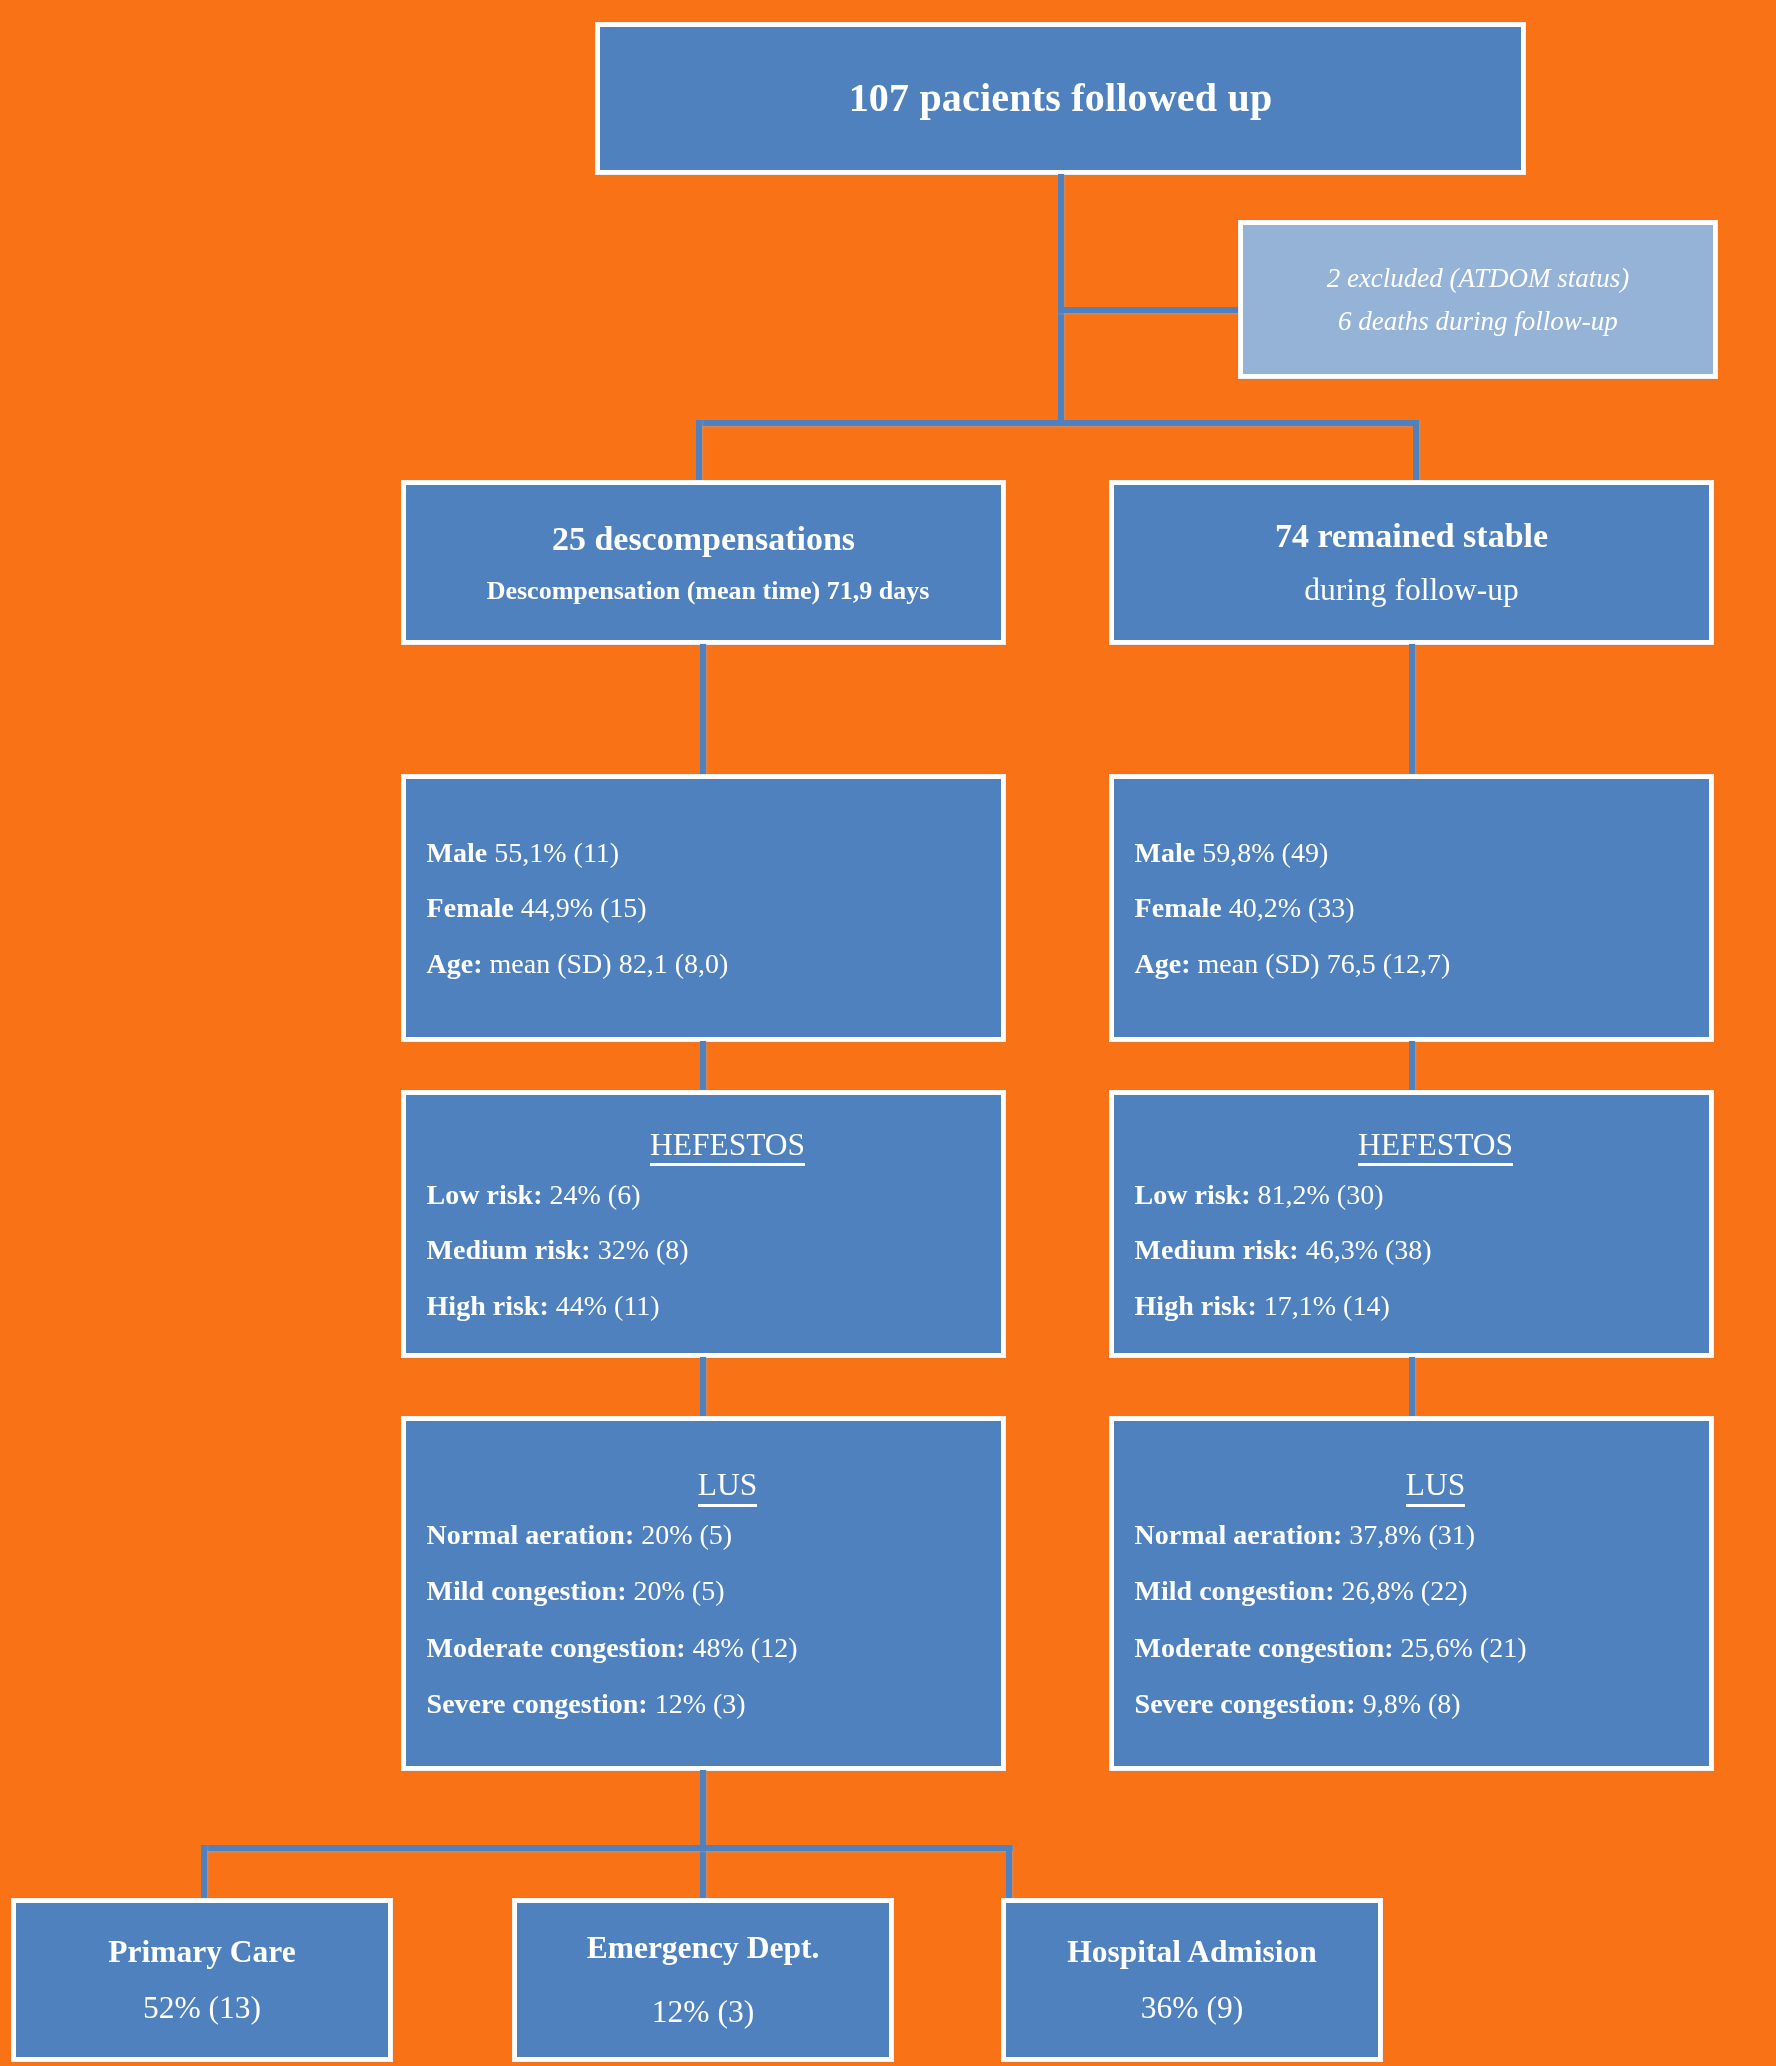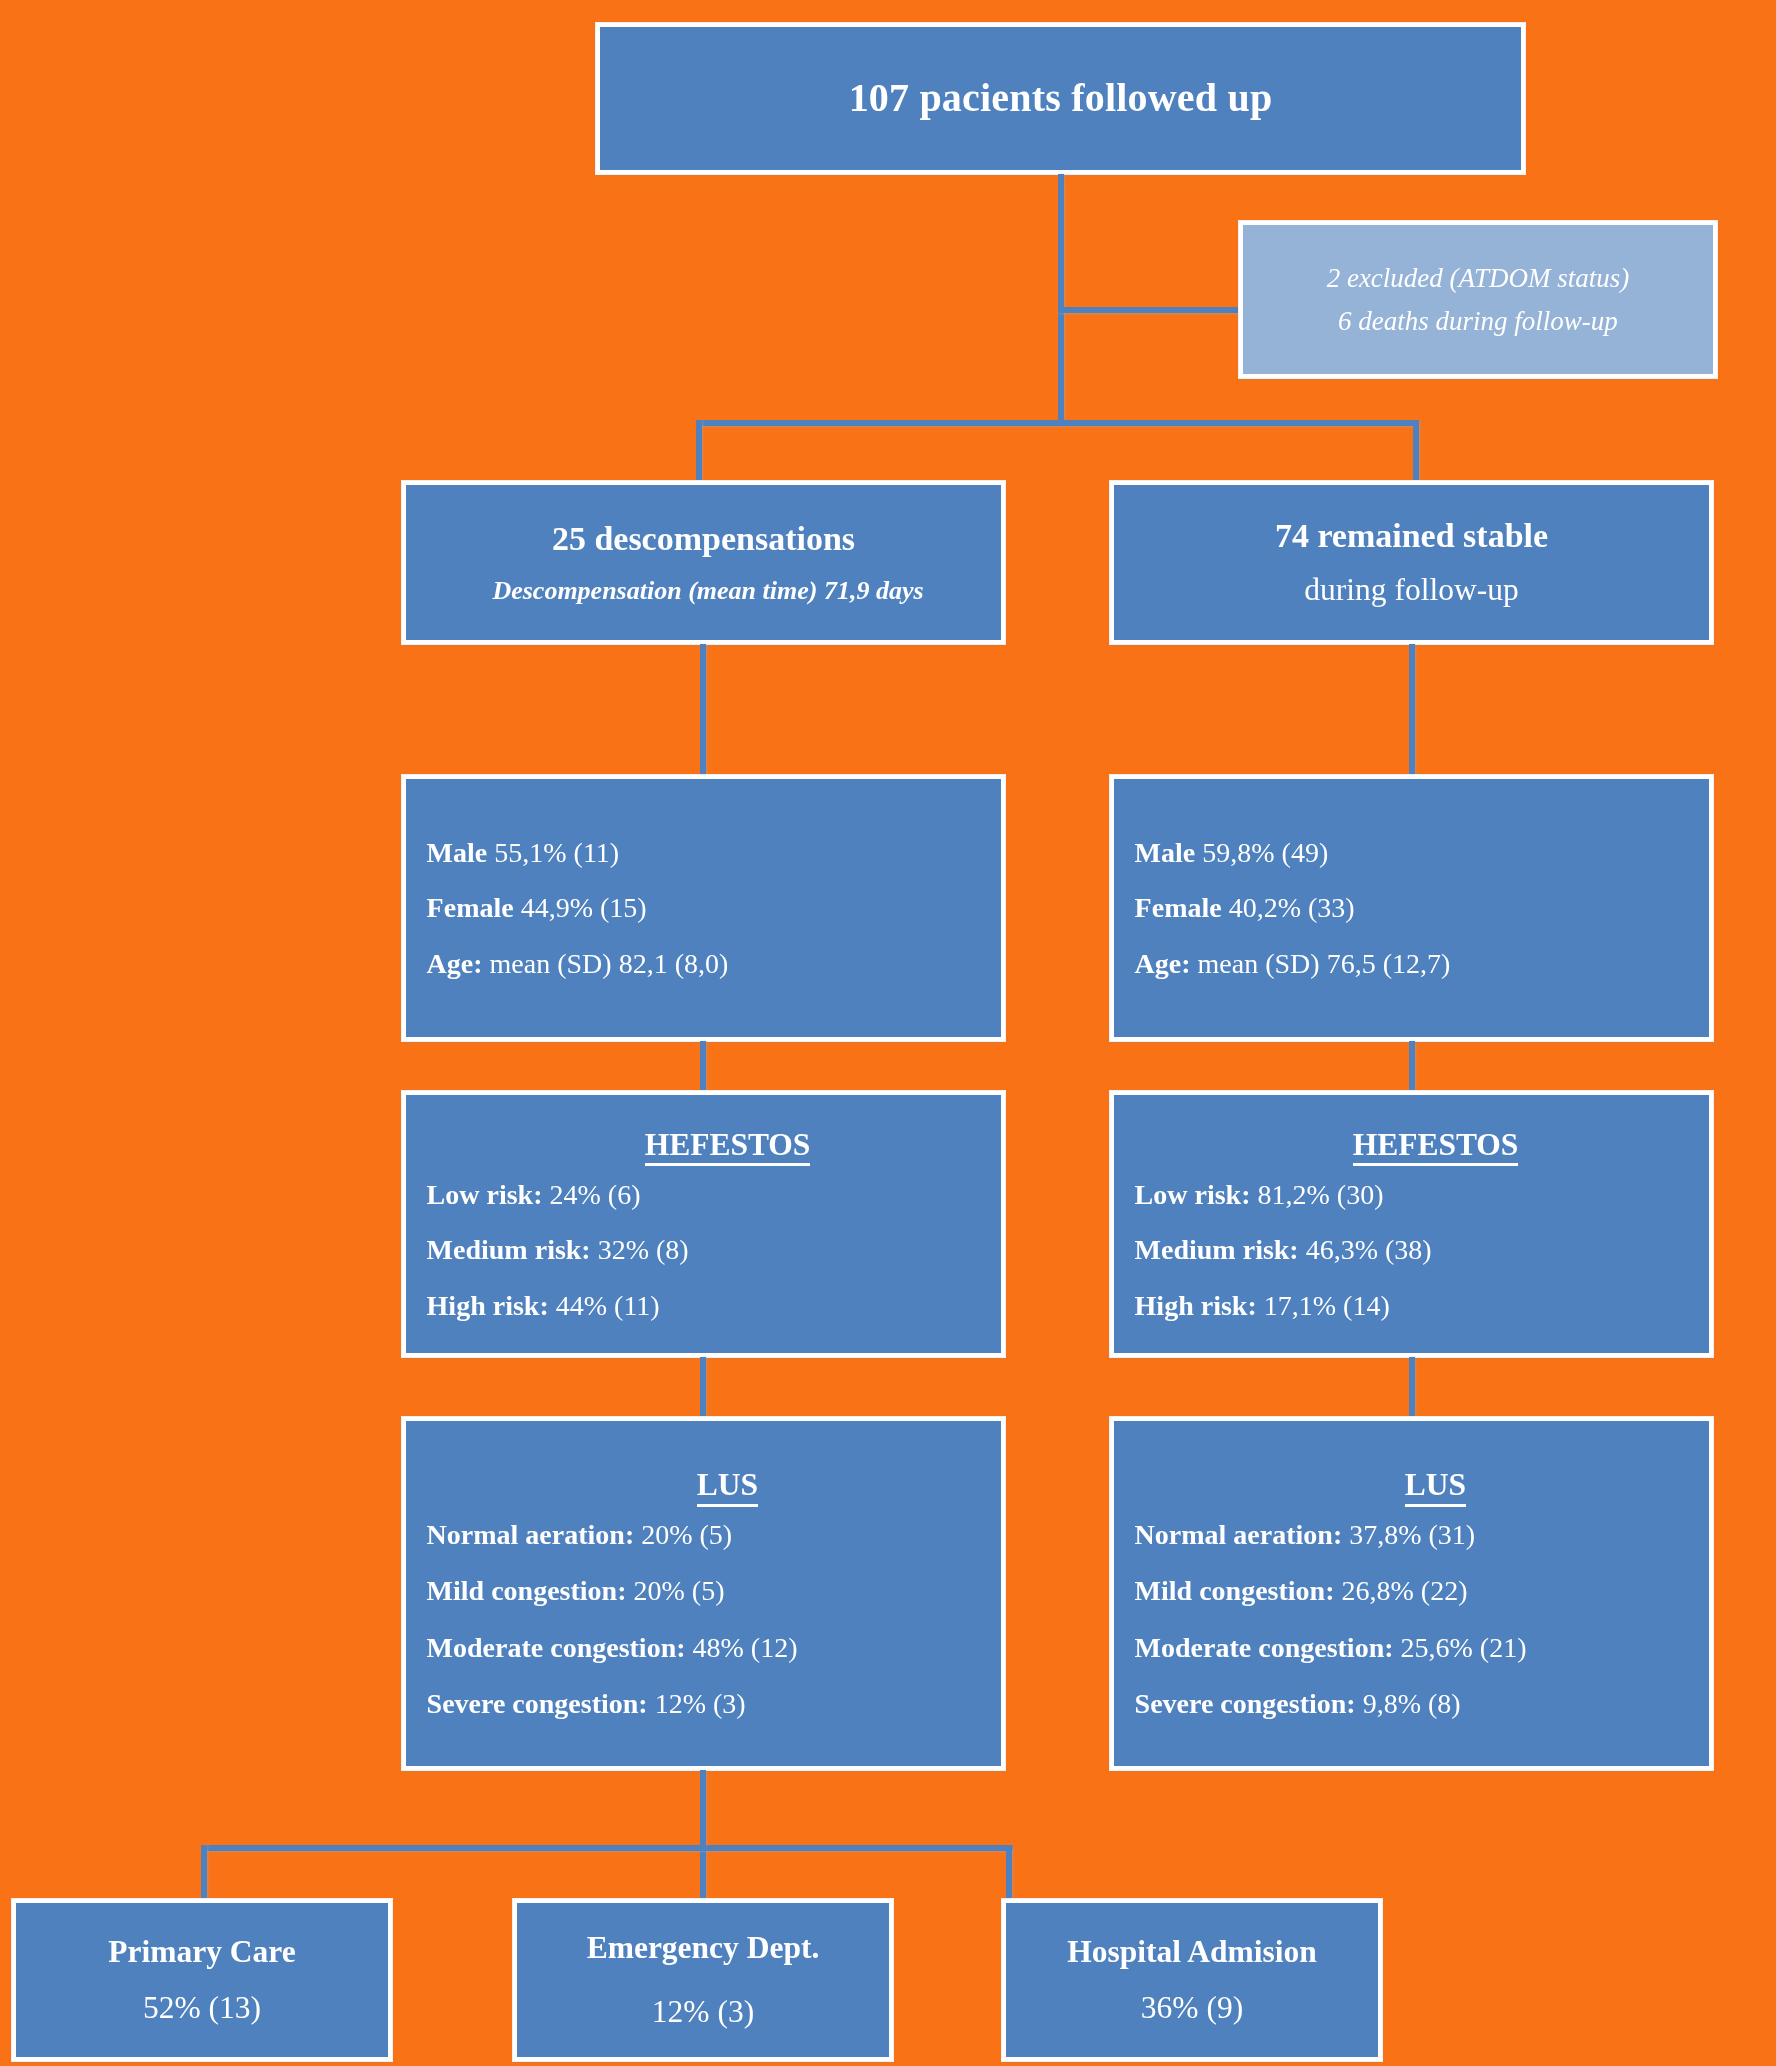--- a/index.html
+++ b/index.html
@@ -54,35 +54,34 @@
     line-height:1.18;
   }
   .sub-reg{
     font-size:31.5px;
     font-weight:normal;
     text-align:center;
     line-height:1.2;
   }
   .sub-ital{
     font-size:26px;
-    font-style:italic;
     font-weight:bold;
     text-align:center;
     line-height:1.2;
     padding-left:9px;
   }
   .excl-ital{
     font-size:27px;
     font-style:italic;
     text-align:center;
     line-height:1.58;
   }
   .hdr-ul{
     font-size:31.5px;
-    font-weight:bold;
+    font-weight:normal;
     text-align:center;
     line-height:1.2;
     margin-bottom:14px;
     padding-left:48px;
   }
   .hdr-ul span{
     border-bottom:3.3px solid #ffffff;
     padding-bottom:1.6px;
   }
   .stat{

